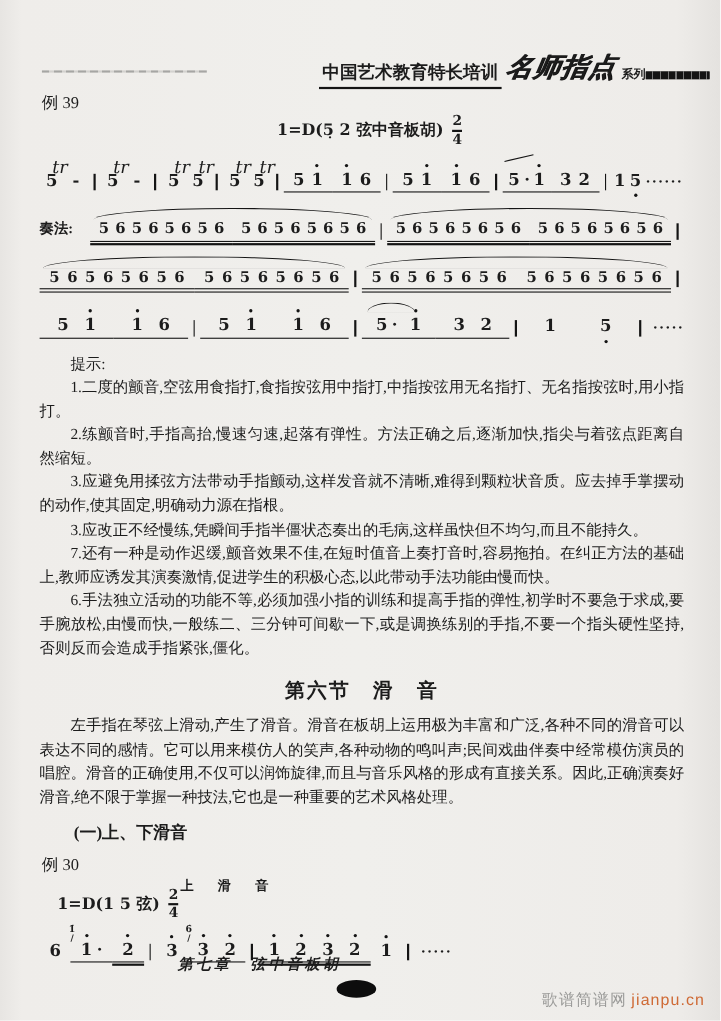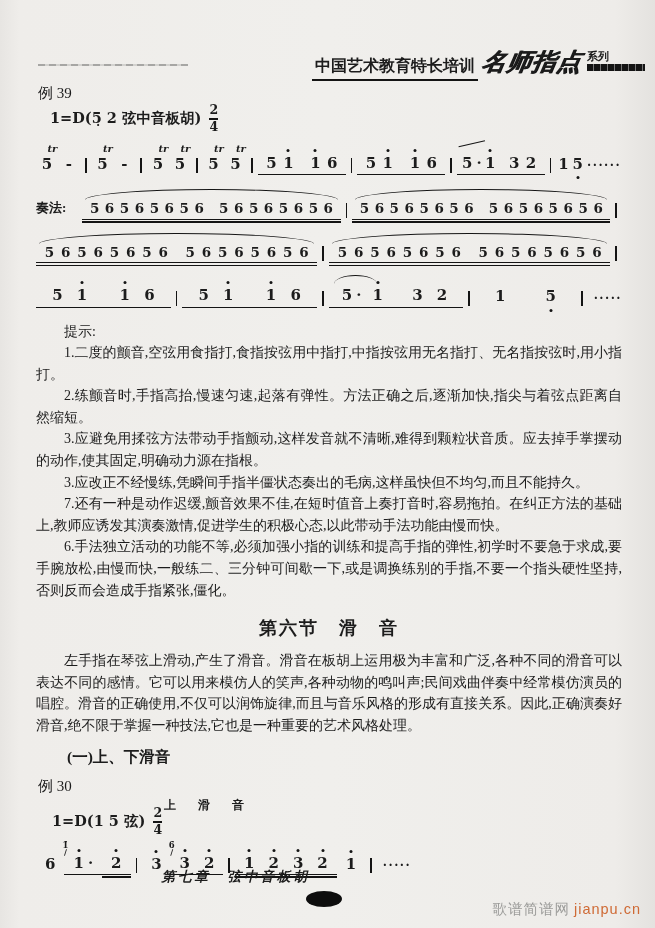--- a/index.html
+++ b/index.html
@@ -9,30 +9,30 @@
         background:linear-gradient(90deg,#e7e5e2 0,#efedea 3%,#f0efec 50%,#eeece9 94%,#e4e2df 100%);}
   
   .scanline{position:absolute;top:64px;left:38px;width:150px;height:2px;opacity:.75;
             background:repeating-linear-gradient(90deg,#8e8e8c 0 7px,#c9c8c5 7px 11px);}
   .brand{position:absolute;top:50px;right:10px;display:flex;align-items:flex-start;}
   .brand-small{font-size:16px;font-weight:bold;border-bottom:2px solid #141414;
                padding:0 3px 2px 3px;margin-top:6px;white-space:nowrap;}
   .brand-logo{font-size:24px;font-weight:900;font-style:italic;line-height:1;
               transform:skewX(-10deg);margin:0 5px 0 4px;letter-spacing:1px;
               text-shadow:1px 0 0 #111;white-space:nowrap;}
-  .brand-side{display:flex;flex-direction:column;align-items:flex-start;margin-top:1px;}
+  .brand-side{display:flex;flex-direction:row;align-items:flex-start;margin-top:13px;}
   .brand-series{font-size:11px;font-weight:bold;line-height:1;}
   .brand-bar{width:58px;height:7px;margin-top:2px;background:#141414;
              box-shadow:inset 0 0 0 0 #000;
              background-image:repeating-linear-gradient(90deg,#141414 0 6px,#777 6px 7px);}
   
   .content{position:absolute;top:84px;left:36px;width:586px;}
   .exlabel{font-size:15px;margin:0 0 1px 2px;}
   .keyline{margin:0 0 2px 14px;font-weight:bold;font-size:14.5px;
-           font-family:"DejaVu Serif",serif;display:flex;align-items:center;}
+           font-family:"DejaVu Serif",serif;display:flex;align-items:center;justify-content:center;}
   .ts{display:inline-flex;flex-direction:column;align-items:center;margin-left:8px;
       font-size:12.5px;line-height:1;font-weight:bold;}
   .ts .tline{width:9px;height:1.5px;background:#141414;margin:1.5px 0;}
   
   .music{display:flex;align-items:flex-end;width:100%;padding-top:15px;
          font-family:"DejaVu Serif",serif;font-weight:bold;font-size:15px;}
   .music.small{font-size:13.5px;}
   .music.fit{width:auto;}
   .mlabel{font-size:13px;font-weight:bold;margin:0 16px 3px 0;white-space:nowrap;
           font-family:"Liberation Serif",serif;}
@@ -44,22 +44,22 @@
   .group.u2{border-bottom:1.6px solid #141414;}
   .group.u2::after{content:"";position:absolute;left:0;right:0;bottom:-4px;height:1.6px;background:#141414;}
   .fit .measure,.fit .group{flex-grow:0 !important;flex-basis:auto;}
   .fit .note{margin:0 7px;}
   .note{display:inline-flex;align-items:baseline;position:relative;}
   .d{position:relative;display:inline-block;line-height:1.15;}
   .odot{position:absolute;left:50%;transform:translateX(-50%);width:3px;height:3px;
         border-radius:50%;background:#141414;}
   .odot.hi{top:-6px;} .odot.lo{bottom:-6px;}
   .augdot{margin-left:4px;font-weight:bold;}
-  .trmark{position:absolute;top:-12px;left:55%;font-size:10px;font-style:italic;
-          font-weight:bold;line-height:1;font-family:"DejaVu Serif",serif;}
+  .trmark{position:absolute;top:-12px;left:55%;font-size:16px;font-style:italic;
+          font-weight:normal;line-height:1;font-family:"DejaVu Serif",serif;}
   .gsup{position:absolute;top:-15px;right:-13px;display:flex;flex-direction:column;
         align-items:center;line-height:1;font-style:normal;}
   .gsup .gd{font-size:8.5px;font-weight:bold;}
   .gsup .gs{font-size:8px;line-height:.8;}
   .bar{width:1.6px;height:15px;background:#141414;margin:0 5px 2px 5px;flex:none;}
   .slur{position:absolute;top:-12px;left:3px;right:3px;height:10px;
         border-top:1.6px solid #141414;border-radius:50% 50% 0 0/100% 100% 0 0;}
   .tie{position:absolute;top:-11px;left:8%;right:28%;height:8px;
        border-top:1.6px solid #141414;border-radius:50% 50% 0 0/100% 100% 0 0;}
   .slide{position:absolute;top:-8px;left:4px;width:62%;height:10px;

